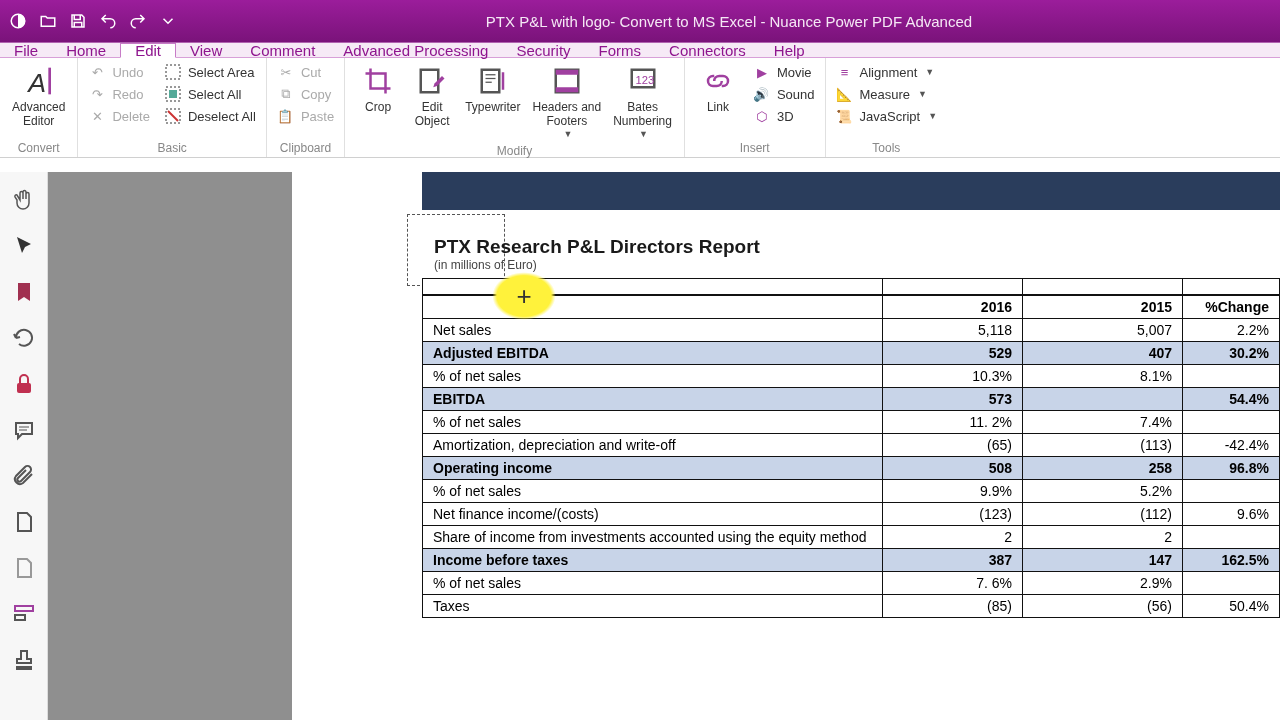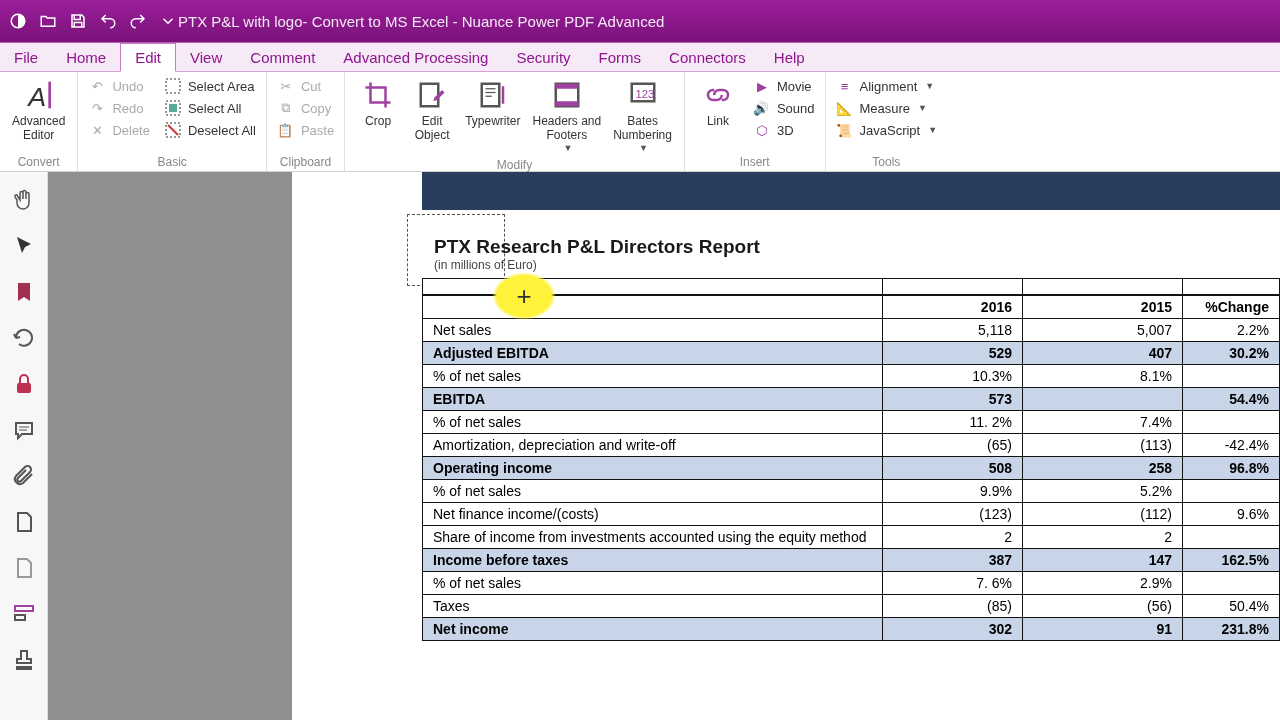--- a/index.html
+++ b/index.html
@@ -3,24 +3,24 @@
 <meta charset="utf-8">
 <style>
   * { box-sizing: border-box; margin: 0; padding: 0; }
   body { font-family: "Segoe UI", Arial, sans-serif; font-size: 13px; background: #fff; overflow: hidden; width: 1280px; height: 720px; position: relative; }
   
   
   .title-bar { height: 42px; background: linear-gradient(#9b1d9b, #7a137a); display: flex; align-items: center; color: #fff; }
   .title-icons { display: flex; gap: 10px; padding-left: 8px; align-items: center; }
   .qat-btn { width: 20px; height: 20px; display: inline-flex; align-items: center; justify-content: center; cursor: pointer; }
   .qat-btn svg { width: 18px; height: 18px; fill: #fff; stroke: #fff; }
-  .title-text { flex: 1; font-size: 15px; color: #f5e8f5; }
-  
-  
-  .menu-bar { height: 30px; background: #f6eaf6; border-top: 1px solid #b063b0; border-bottom: 1px solid #d8a0d8; display: flex; align-items: stretch; }
+  .title-text { flex: 1; text-align: center; font-size: 15px; color: #f5e8f5; }
+  
+  
+  .menu-bar { height: 16px; background: #f6eaf6; border-top: 1px solid #b063b0; border-bottom: 1px solid #d8a0d8; display: flex; align-items: stretch; }
   .menu-item { padding: 0 14px; display: flex; align-items: center; font-size: 15px; color: #8e158e; cursor: pointer; }
   .menu-item.active { background: #fff; border: 1px solid #c77cc7; border-bottom: 1px solid #fff; margin-bottom: -1px; }
   
   
   .ribbon { height: 100px; background: #fff; border-bottom: 1px solid #d0d0d0; display: flex; }
   .ribbon-group { border-right: 1px solid #e0e0e0; display: flex; flex-direction: column; padding: 4px 6px 0 6px; }
   .ribbon-group-body { flex: 1; display: flex; align-items: flex-start; }
   .ribbon-group-label { text-align: center; font-size: 12px; color: #888; padding: 2px 0; }
   .big-btn { display: flex; flex-direction: column; align-items: center; justify-content: flex-start; padding: 2px 6px; cursor: pointer; font-size: 12px; color: #333; text-align: center; line-height: 1.2; min-width: 54px; }
   .big-btn .ico { width: 34px; height: 34px; margin-bottom: 2px; display: flex; align-items: center; justify-content: center; }
@@ -468,23 +468,17 @@
               <td>7. 6%</td>
               <td>2.9%</td>
               <td></td>
             </tr>
             <tr>
               <td>Taxes</td>
               <td>(85)</td>
               <td>(56)</td>
               <td>50.4%</td>
             </tr>
-            <tr class="shaded">
-              <td>Net income</td>
-              <td>302</td>
-              <td>91</td>
-              <td>231.8%</td>
-            </tr>
           </tbody>
       </table>
     </div>
   </div>
 </div>
 
 </body></html>

